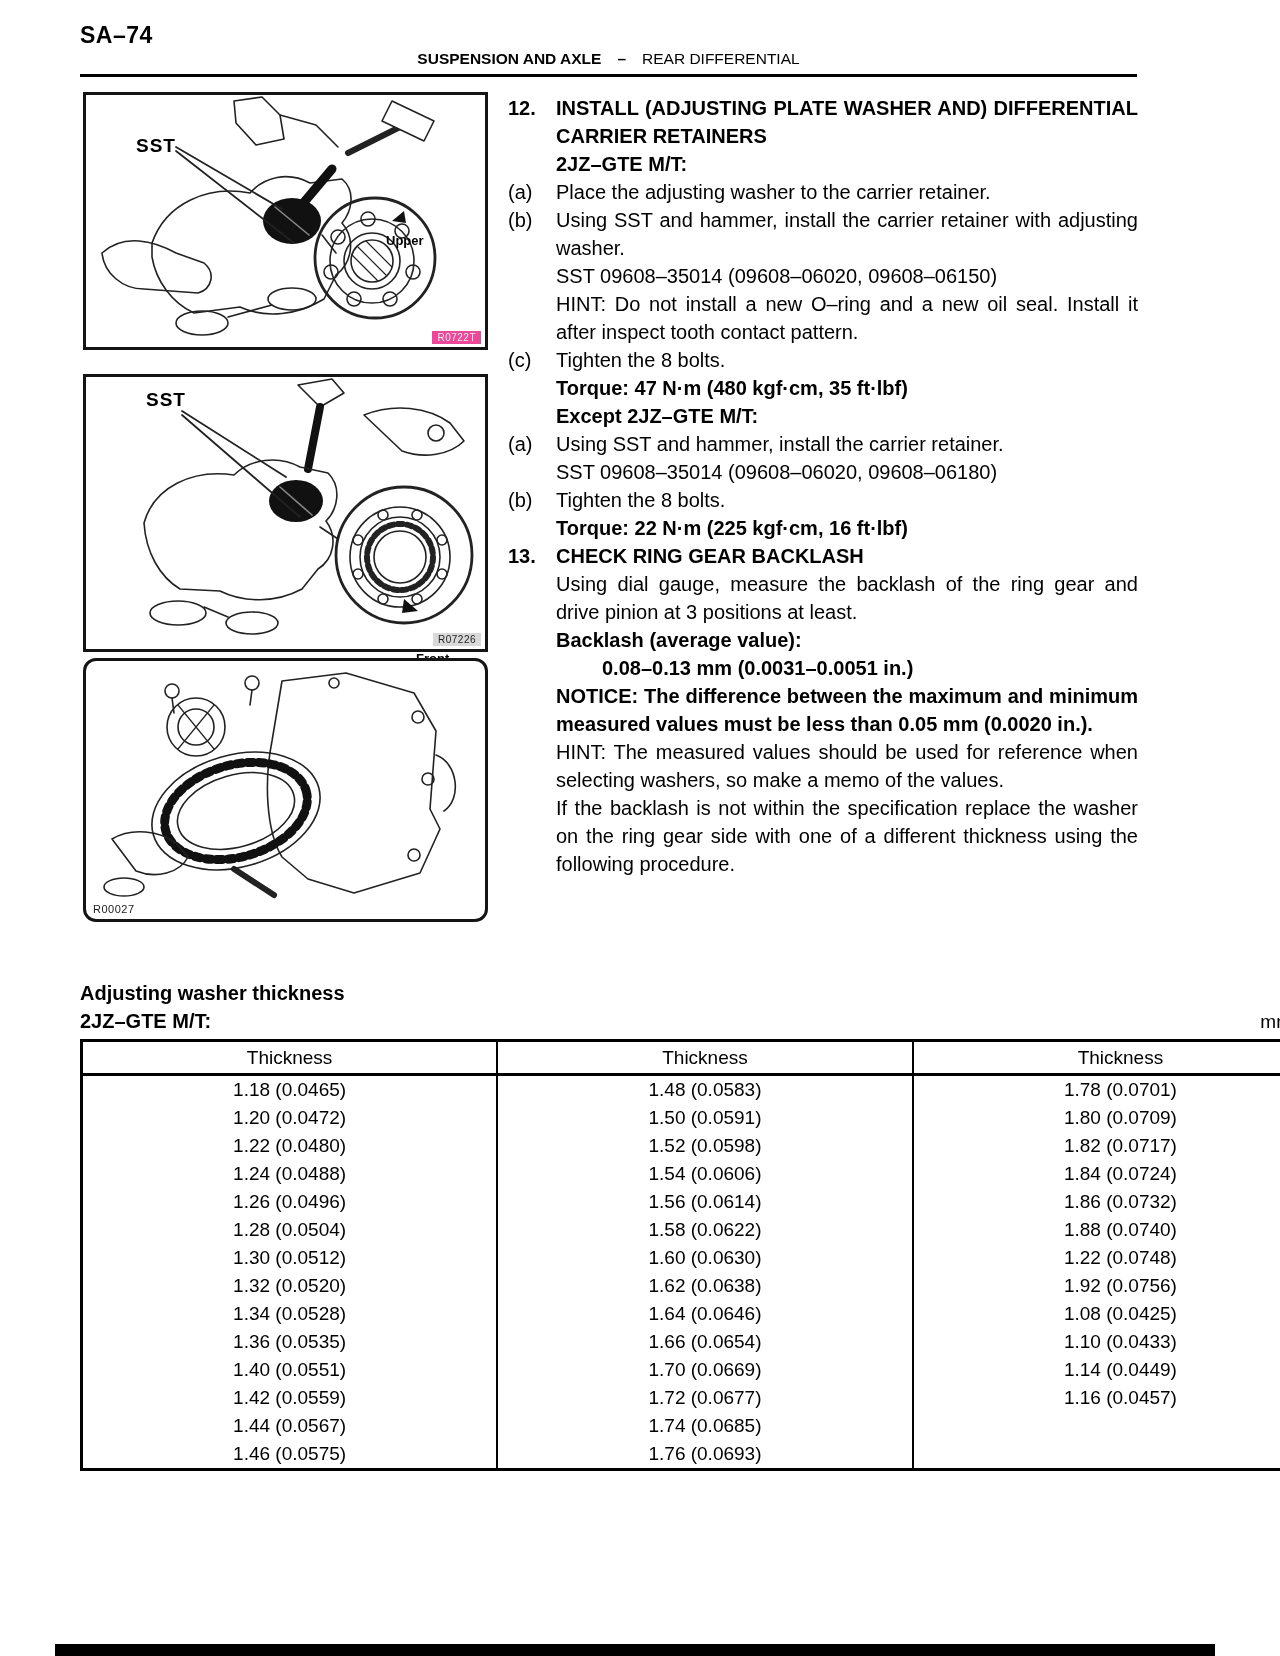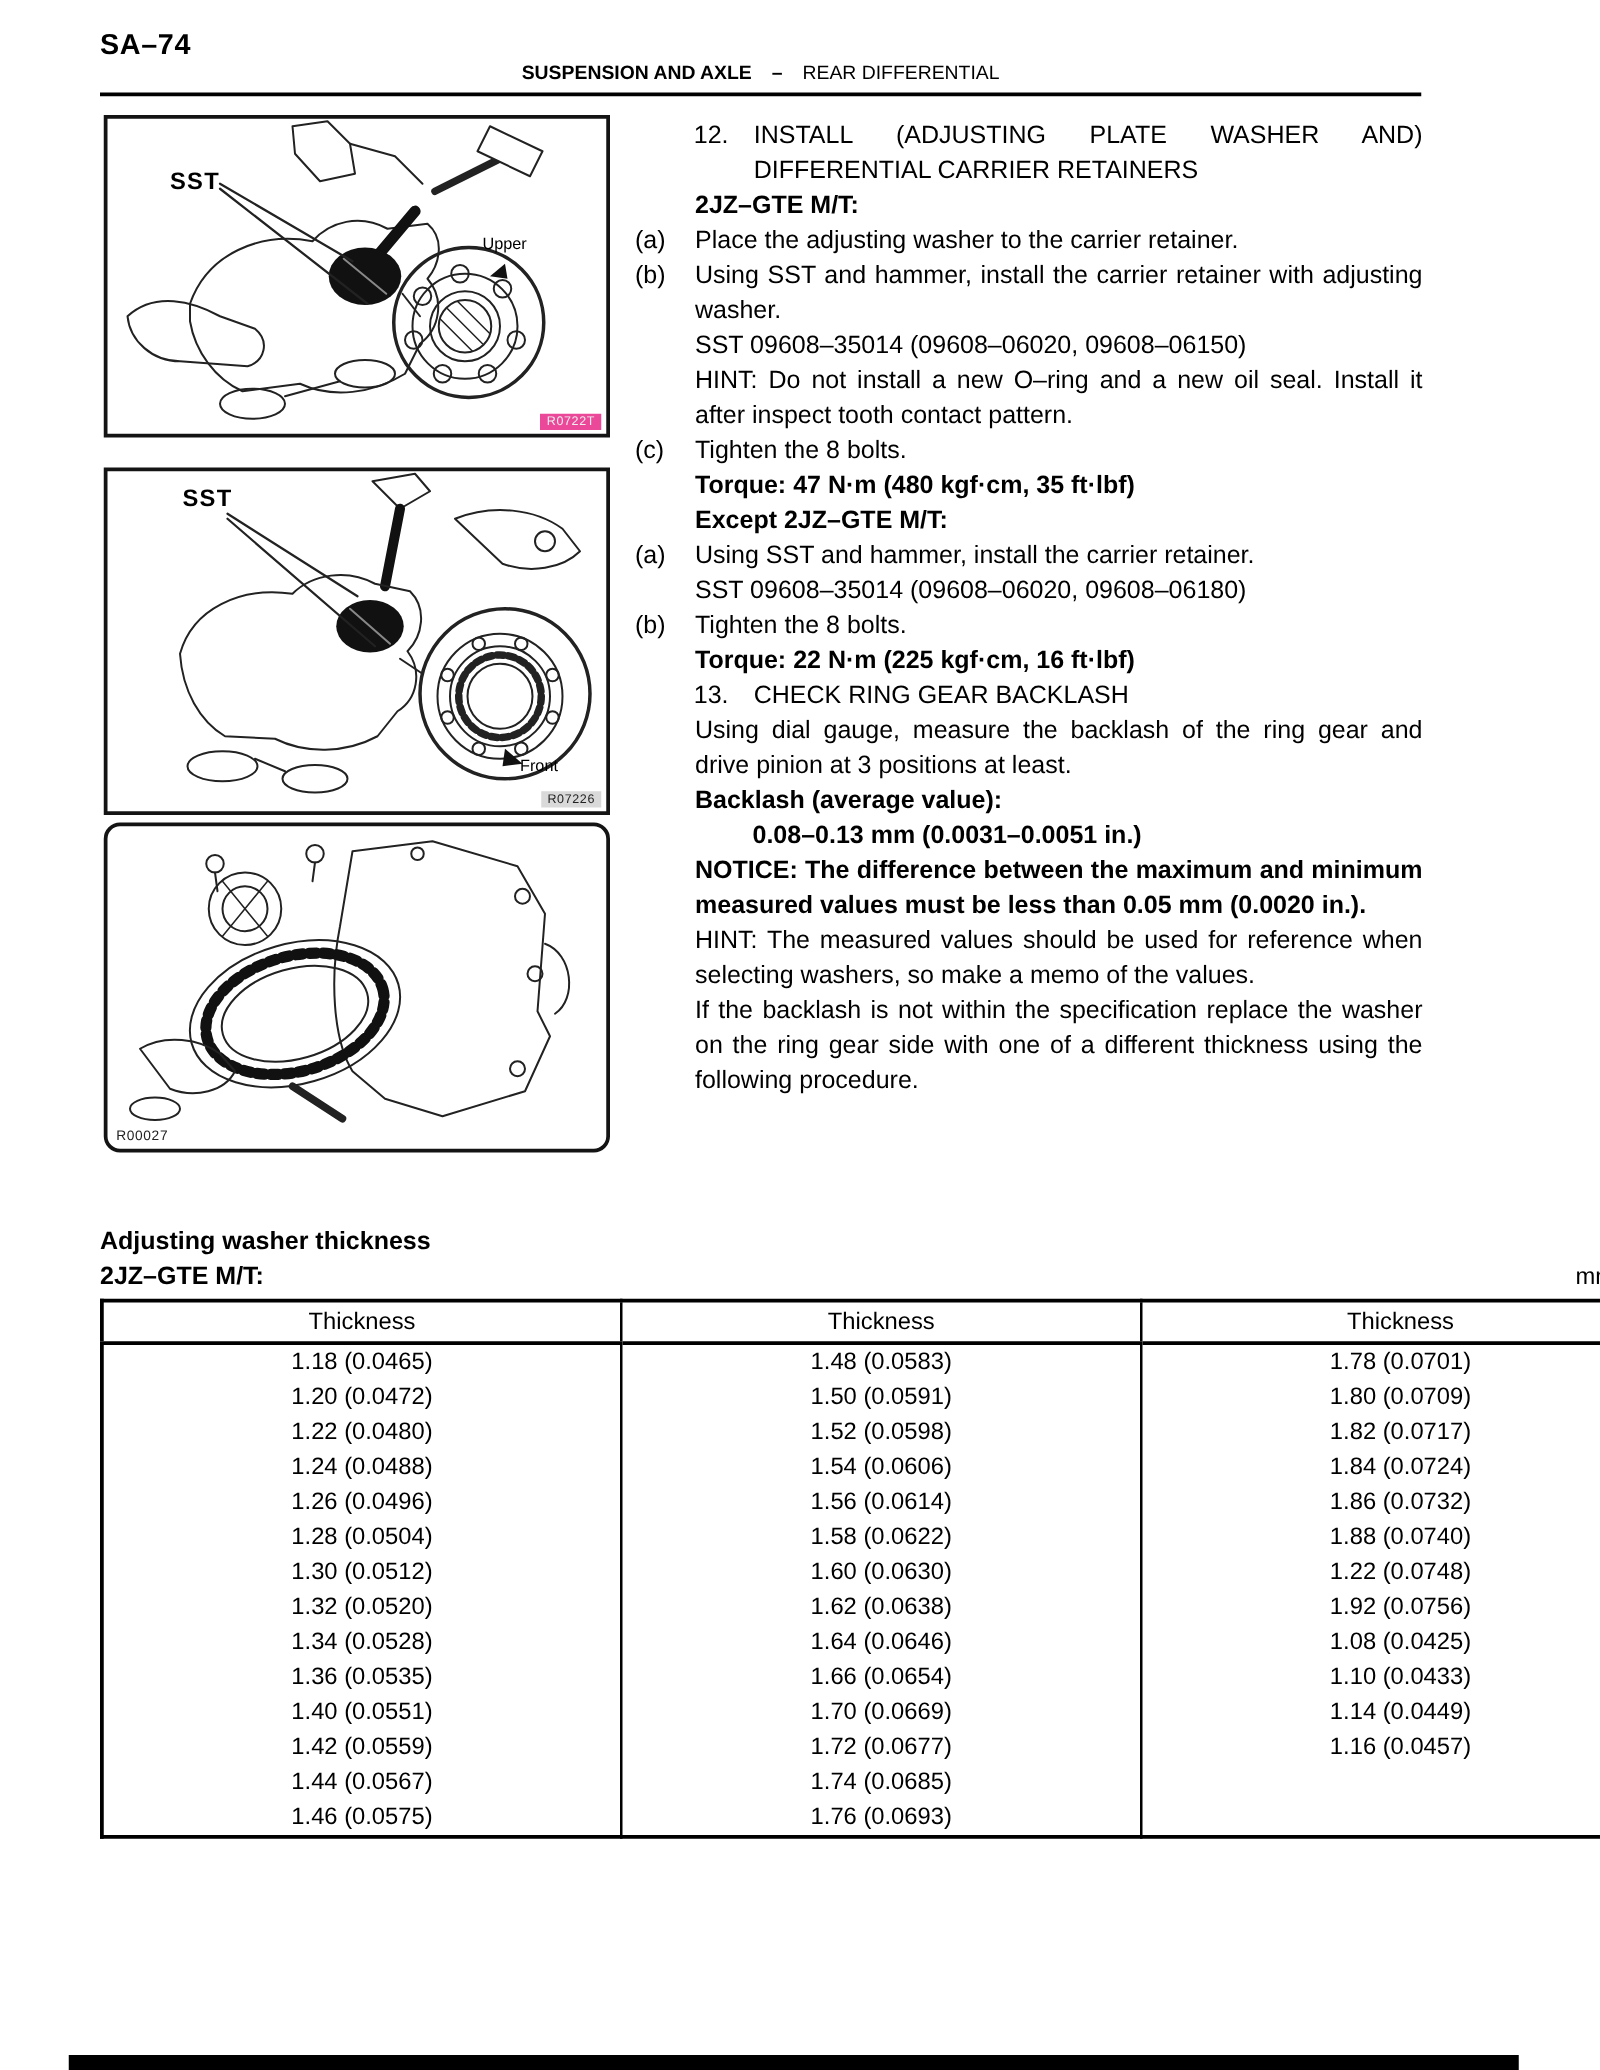--- a/index.html
+++ b/index.html
@@ -16,33 +16,33 @@
   .section-header .sec-dash { margin:0 16px; font-weight:bold; }
   .header-rule { position:absolute; left:80px; top:74px; width:1057px; height:3px; background:#000; }
 
   
   .figure { position:absolute; left:83px; width:405px; border:3px solid #141414; background:#fff; }
   #fig1 { top:92px;  height:258px; }
   #fig2 { top:374px; height:278px; }
   #fig3 { top:658px; height:264px;border-radius:13px; }
   .figure svg { display:block; }
   .sst-label { position:absolute; font-weight:bold; font-size:19px; letter-spacing:1px; }
-  .inset-label { position:absolute; font-weight:normal; font-size:13px; }
+  .inset-label { position:absolute; font-weight:bold; font-size:13px;margin-top:46px; }
   .refcode { position:absolute; font-size:10px; letter-spacing:.5px; }
   .refcode.inverted { right:4px; bottom:3px; background:#ec4899; color:#eee; padding:1px 5px; }
   .refcode.boxed { right:4px; bottom:3px; background:#d9d9d9; color:#222; padding:1px 5px; }
   .refcode.plain { left:7px; bottom:4px; color:#222; font-size:11px; }
 
   
   #instructions { position:absolute; left:508px; top:94px; width:630px; font-size:20px; line-height:28px; }
   .iline { display:flex; }
   .iline .gut { flex:0 0 48px; }
   .iline .itext { flex:1 1 auto; min-width:0; }
   .iline.no-gut { padding-left:48px; }
-  .iline.step { font-weight:normal;margin-left:47px; }
+  .iline.step { font-weight:bold; }
   .iline.subhead, .iline.boldcont, .iline.boldindent { font-weight:bold; }
   .iline.boldindent { padding-left:94px; }
   .iline.justify .itext { text-align:justify; }
 
   
   .washer-block { position:absolute; left:80px; top:980px; width:1250px; }
   .wt-title { font-size:20px; font-weight:bold; line-height:26px; }
   .wt-subrow { display:flex; justify-content:space-between; align-items:baseline; margin-top:4px; margin-bottom:6px; }
   .wt-sub { font-size:20px; font-weight:bold; }
   .wt-unit { font-size:19px; }

